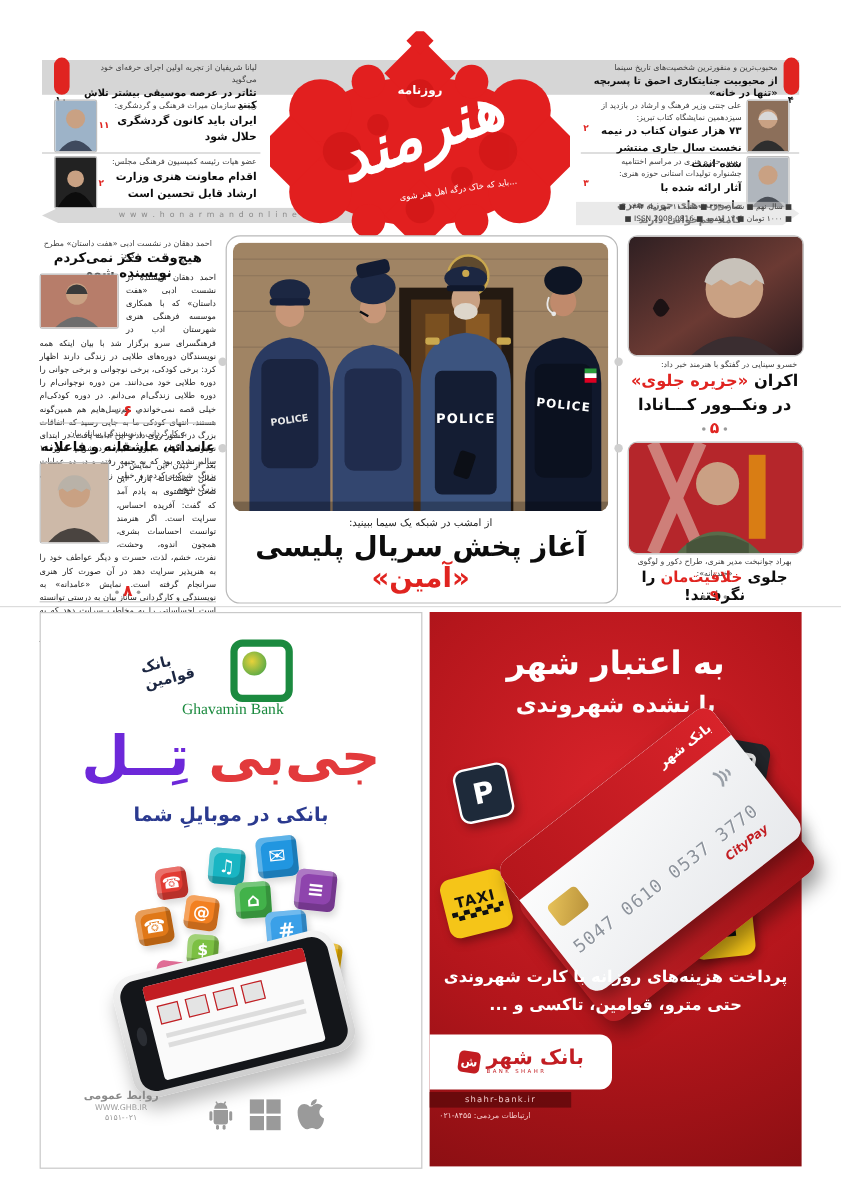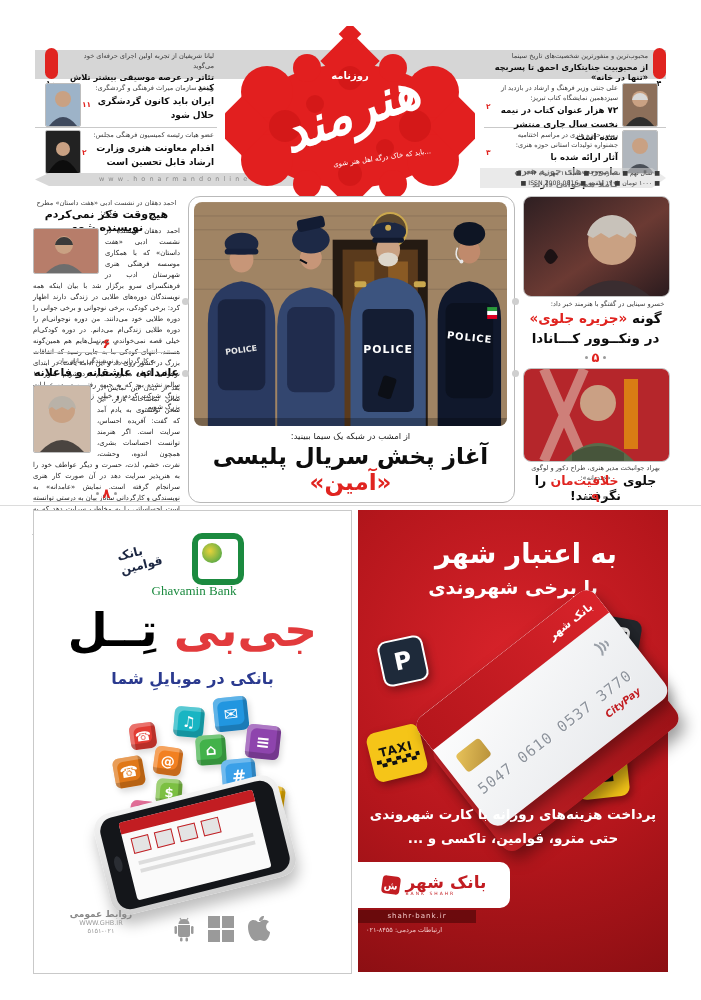--- a/index.html
+++ b/index.html
@@ -274,21 +274,21 @@
         </defs>
     <rect width="145" height="99" fill="url(#g1)"></rect>
         <circle cx="88" cy="44" r="24" fill="#c9a183"></circle>
         <path d="M88,18 a26,26 0 0 1 25,22 l-7,-4 -5,5 -8,-4 -8,4 -8,-5 -8,5 -6,-3 a26,26 0 0 1 25,-20" fill="#c8c2ba"></path>
         <path d="M52,99 Q88,68 126,99 Z" fill="#3a2d30"></path>
         <path d="M20,60 q6,-16 14,0 q-8,14 -14,0" fill="#1c1214"></path>
       </svg>
   </div>
   <div class="abs rtl c kicker" style="left:535px;top:300px;width:145px;">خسرو سینایی در گفتگو با هنرمند خبر داد:</div>
   <div class="abs rtl c" style="left:523px;top:309px;width:145px;font-size:13.5px;font-weight:bold;line-height:1.45;color:#0d0d0d;">
-    <span>گونه</span>
+    <span>اکران</span>
     <span class="redtxt">«جزیره جلوی»</span>
     <span>در ونکــوور کـــانادا</span>
   </div>
   <div class="abs pgrow" style="left:523px;top:350px;width:145px;">
     <span class="pgdot"></span>
       <span class="pgnum">۵</span>
       <span class="pgdot"></span>
   </div>
 
   <div class="abs rphoto" style="left:523px;top:368px;width:145px;height:92px;">
@@ -318,21 +318,21 @@
   <div class="abs" style="left:33px;top:510px;width:317px;height:462px;background:#fff;border:1px solid #c9c9c9;">
 
     <div class="abs" style="left:158px;top:22px;width:40px;height:40px;border:6px solid #1b8a3f;border-radius:10px;">
       <div class="abs" style="left:4px;top:4px;width:20px;height:20px;border-radius:50%;background:radial-gradient(circle at 40% 40%,#e8d23a,#2f9e4a);"></div>
     </div>
     <div class="abs rtl" style="left:84px;top:30px;width:70px;text-align:left;font-size:12px;font-weight:bold;color:#1c2742;transform:rotate(-14deg);">بانک قوامین</div>
     <div class="abs c" style="left:60px;top:72px;width:200px;font-family:'Liberation Serif',serif;font-size:13px;color:#1b8a3f;">Ghavamin Bank</div>
 
     <div class="abs rtl c" style="left:10px;top:92px;width:297px;font-size:46px;font-weight:bold;letter-spacing:-1px;">
       <span style="color:#e23a3c;">جی‌بی</span>
-      <span style="color:#000000;">تِــل</span>
+      <span style="color:#6d28d9;">تِــل</span>
     </div>
     <div class="abs rtl c" style="left:10px;top:158px;width:297px;font-size:16px;font-weight:bold;color:#2b3a8f;">بانکی در موبایلِ شما</div>
 
     <div class="abs" style="left:62px;top:186px;width:200px;height:160px;">
         <div class="cube" style="left: 118px; top: 0px; width: 34px; height: 34px; background: rgb(33, 150, 224); font-size: 17px; transform: rotate(-6deg);">✉</div>
         <div class="cube" style="left: 78px; top: 10px; width: 30px; height: 30px; background: rgb(25, 181, 195); font-size: 15px; transform: rotate(5deg);">♫</div>
         <div class="cube" style="left: 34px; top: 26px; width: 26px; height: 26px; background: rgb(226, 59, 51); font-size: 13px; transform: rotate(-8deg);">☎</div>
         <div class="cube" style="left: 150px; top: 28px; width: 34px; height: 34px; background: rgb(142, 68, 173); font-size: 17px; transform: rotate(6deg);">≡</div>
         <div class="cube" style="left: 100px; top: 38px; width: 30px; height: 30px; background: rgb(66, 178, 74); font-size: 15px; transform: rotate(-4deg);">⌂</div>
         <div class="cube" style="left: 58px; top: 50px; width: 28px; height: 28px; background: rgb(242, 128, 33); font-size: 14px; transform: rotate(8deg);">@</div>
@@ -385,22 +385,22 @@
           <rect class="osicon" x="14" y="14" width="12" height="12"></rect>
         </svg>
       <svg width="24" height="28" viewBox="0 0 24 28">
           <path class="osicon" d="M12,7 C8,3 2,5 2,12 c0,7 4,14 8,14 c2,0 2,-1 4,-1 c2,0 2,1 4,1 c3,0 6,-5 6,-9 c-5,-2 -5,-8 -1,-10 c-2,-3 -7,-3 -9,0 Z"></path>
           <path class="osicon" d="M13,6 c3,0 5,-2 5,-5 c-3,0 -5,2 -5,5 Z"></path>
         </svg>
     </div>
   </div>
 
   <div class="abs shahr-bg" style="left:358px;top:510px;width:310px;height:462px;">
-    <div class="abs rtl c" style="left:0;top:28px;width:310px;font-size:27px;font-weight:bold;color:#fff;margin-left:13px;">به اعتبار شهر</div>
-    <div class="abs rtl c" style="left:0;top:66px;width:310px;font-size:19px;font-weight:bold;color:#fff;">با برخی شهروندی</div>
+    <div class="abs rtl c" style="left:0;top:28px;width:310px;font-size:27px;font-weight:bold;color:#fff;">به اعتبار شهر</div>
+    <div class="abs rtl c" style="left:0;top:66px;width:310px;font-size:19px;font-weight:bold;color:#fff;">با نشده شهروندی</div>
 
     <div class="sq-icon" style="left:22px;top:128px;width:42px;height:42px;background:#1e2a3a;border:2px solid #fff;transform:rotate(-12deg);color:#fff;font-size:24px;font-weight:bold;">P</div>
     <div class="sq-icon" style="left:242px;top:108px;width:40px;height:40px;background:#23262b;transform:rotate(10deg);">
       <svg width="26" height="26">
           <rect x="4" y="2" width="18" height="18" rx="5" fill="#fff"></rect>
           <rect x="7" y="6" width="12" height="6" fill="#23262b"></rect>
           <circle cx="9" cy="16" r="2" fill="#23262b"></circle>
           <circle cx="17" cy="16" r="2" fill="#23262b"></circle>
         </svg>
     </div>

